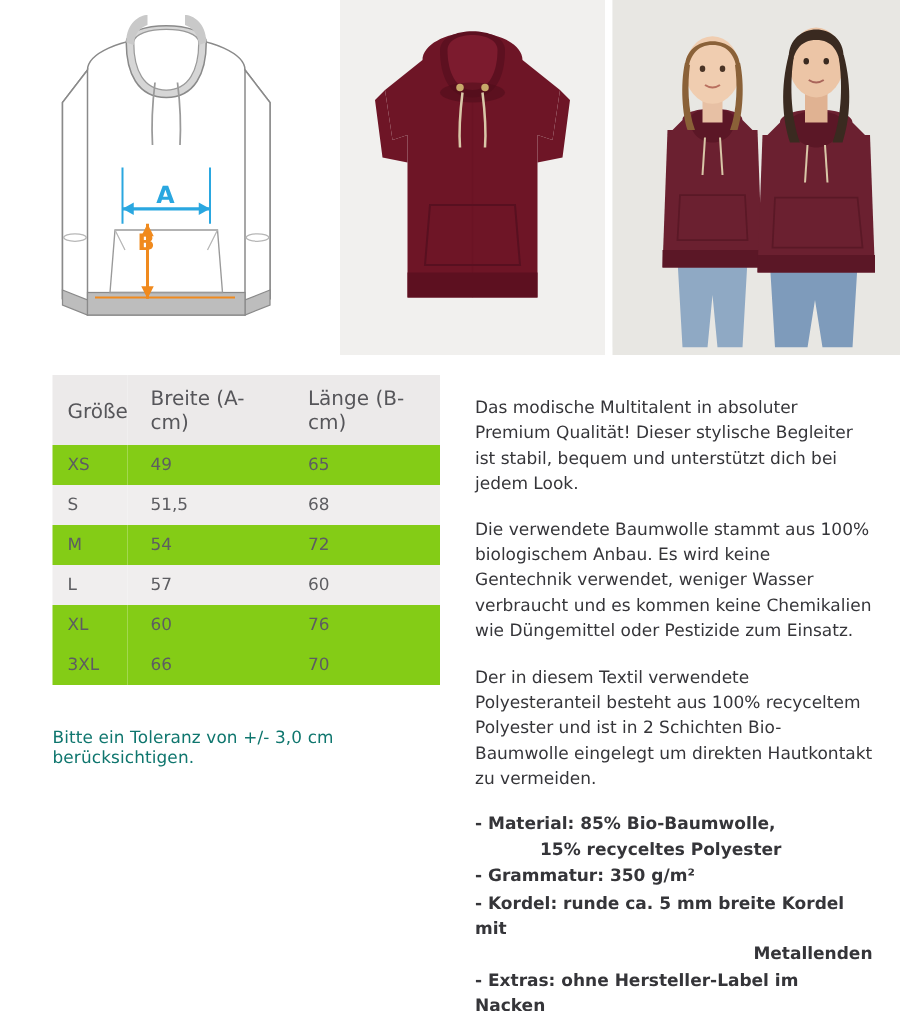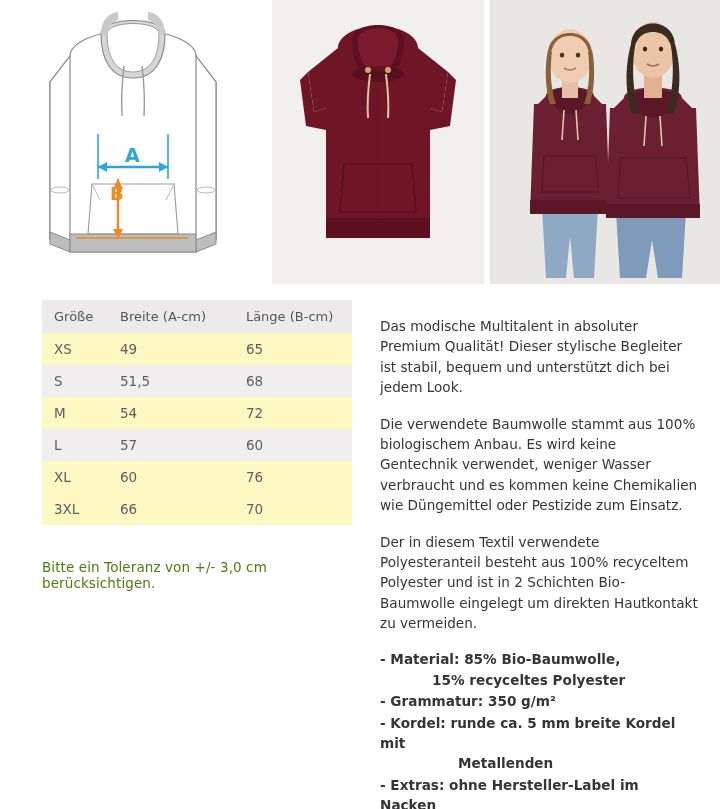--- a/index.html
+++ b/index.html
@@ -58,35 +58,35 @@
     border-collapse: collapse;
     width: 310px;
     font-size: 13.5px;
   }
   table.size-table th {
     text-align: left;
     font-weight: normal;
     color: #56565a;
     padding: 9px 0 9px 12px;
     background: #eceaea;
-    font-size: 13px;
+    font-size: 16px;
   }
   table.size-table th.c2, table.size-table td.c2 { padding-left: 18px; margin-top: 44px; }
   table.size-table th.c3, table.size-table td.c3 { padding-left: 22px; }
   table.size-table td {
     padding: 8px 0 8px 12px;
     color: #5d5d61;
     font-size: 13.5px;
   }
   table.size-table tr.odd td { background: #f0eeee; }
-  table.size-table tr.even td { background: #fef9c3; }
+  table.size-table tr.even td { background: #84cc16; }
   .tolerance {
     margin-top: 34px;
     font-size: 13.5px;
-    color: #4d7c0f;
+    color: #0f766e;
     letter-spacing: .1px;
   }
 
   
   .right-col {
     width: 348px;
     box-sizing: border-box;
     padding: 16px 22px 0 8px;
     font-size: 13.6px;
     line-height: 1.5;
@@ -98,21 +98,21 @@
   .right-col ul {
     list-style: none;
     margin: 0;
     padding: 0;
   }
   .right-col li {
     margin: 0 0 1px 0;
     font-weight: bold;
   }
   .indent-1 { padding-left: 52px; display:block; }
-  .indent-2 { padding-left: 78px; display:block; }
+  .indent-2 { padding-left: 78px; display:block;text-align:right; }
 </style>
 </head>
 <body>
 
 <div class="top-row">
 
   <div class="panel panel-tech">
     <svg class="tech-svg" width="250" height="278" viewBox="0 0 250 278">
 
       <path d="M62 52 C62 40 86 26 125 26 C164 26 188 40 188 52 L208 78 L208 235 L188 243 L188 248 L62 248 L62 243 L42 235 L42 78 Z" fill="#ffffff" stroke="#8a8a8a" stroke-width="1.2"></path>

